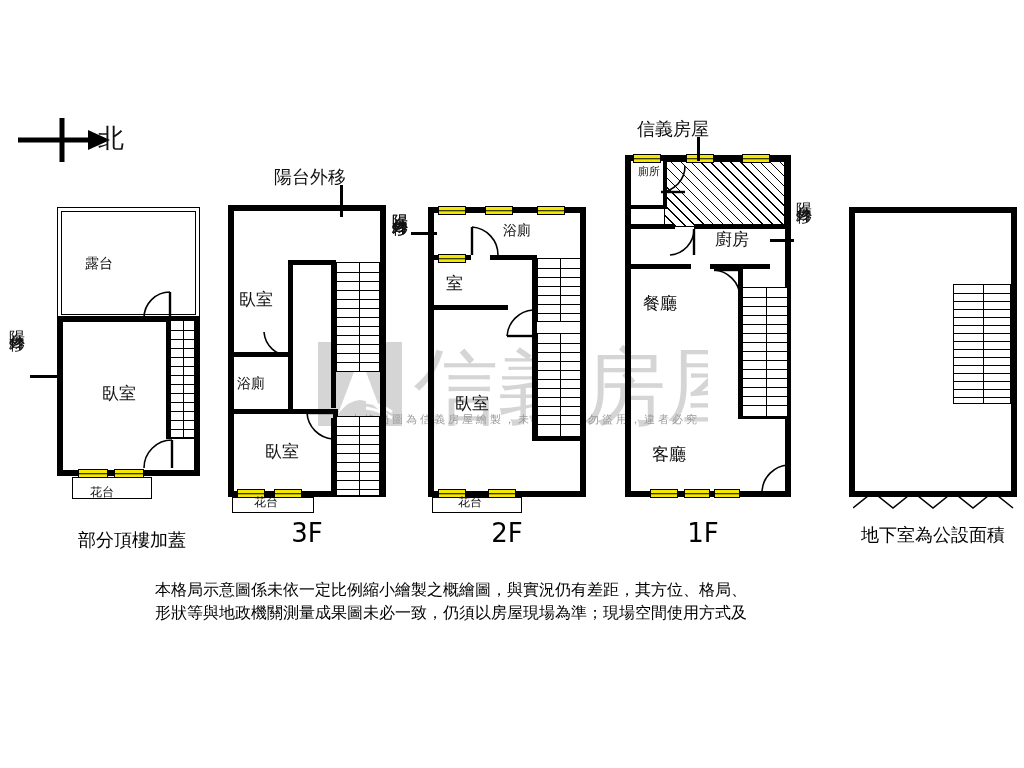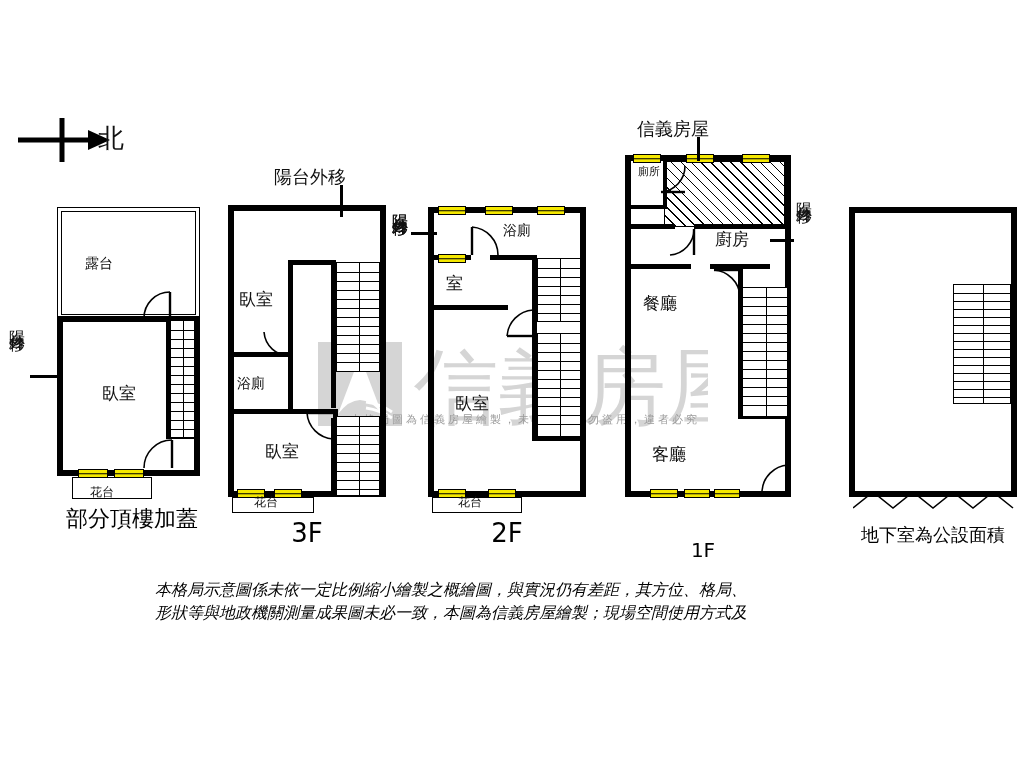--- a/index.html
+++ b/index.html
@@ -42,21 +42,21 @@
   .tick-v{position:absolute;background:#000;width:2.5px;}
 
   
   #north-arrow{position:absolute;}
 
   
   #watermark{position:absolute;opacity:.42;pointer-events:none;}
   #wm-text{position:absolute;color:#9c9c9c;white-space:nowrap;pointer-events:none;}
 
   
-  #disclaimer{position:absolute;color:#000;line-height:1.45;font-style:italic;}
+  #disclaimer{position:absolute;color:#000;line-height:1.45;}
   #disclaimer div{white-space:nowrap;}
 </style>
 </head>
 <body>
 
 <div id="stage">
 
   <div id="north-arrow" class="abs" style="left:18px;top:118px;width:96px;height:46px;">
     <svg width="96" height="46" viewBox="0 0 96 46">
       <line x1="0" y1="22" x2="72" y2="22" stroke="#000" stroke-width="5"></line>
@@ -124,21 +124,21 @@
 
     <div class="win" style="left:78px;top:469px;width:30px;height:9px;"></div>
     <div class="win" style="left:114px;top:469px;width:30px;height:9px;"></div>
 
     <div class="box-thin" style="left:72px;top:477px;width:80px;height:22px;"></div>
     <div class="lbl" style="left:90px;top:484px;font-size:12px;">花台</div>
 
     <div class="vlbl" style="left:6px;top:318px;font-size:16px;">陽台外移</div>
     <div class="tick-h" style="left:30px;top:375px;width:32px;"></div>
 
-    <div class="floorcap" style="left:47px;top:504px;width:170px;font-size:22px;">部分頂樓加蓋</div>
+    <div class="floorcap" style="left:47px;top:528px;width:170px;font-size:18px;">部分頂樓加蓋</div>
   </div>
 
   <div class="abs">
 
     <div class="wall" style="left:228px;top:205px;width:158px;height:6px;"></div>
     <div class="wall" style="left:228px;top:205px;width:6px;height:292px;"></div>
     <div class="wall" style="left:380px;top:205px;width:6px;height:292px;"></div>
     <div class="wall" style="left:228px;top:491px;width:158px;height:6px;"></div>
 
     <div class="wall" style="left:331px;top:260px;width:5px;height:148px;"></div>
@@ -361,21 +361,21 @@
     <div class="win" style="left:650px;top:489px;width:28px;height:9px;"></div>
     <div class="win" style="left:684px;top:489px;width:26px;height:9px;"></div>
     <div class="win" style="left:714px;top:489px;width:26px;height:9px;"></div>
 
     <div class="lbl" style="left:637px;top:117px;font-size:18px;">信義房屋</div>
     <div class="tick-v" style="left:697px;top:137px;height:24px;"></div>
 
     <div class="vlbl" style="left:793px;top:190px;font-size:16px;">陽台外移</div>
     <div class="tick-h" style="left:770px;top:239px;width:24px;"></div>
 
-    <div class="floorcap" style="left:648px;top:518px;width:110px;font-size:20px;margin-top:20px;">1F</div>
+    <div class="floorcap" style="left:648px;top:518px;width:110px;font-size:26px;">1F</div>
   </div>
 
   <div class="abs">
     <div class="wall" style="left:849px;top:207px;width:168px;height:6px;"></div>
     <div class="wall" style="left:849px;top:207px;width:6px;height:290px;"></div>
     <div class="wall" style="left:1011px;top:207px;width:6px;height:290px;"></div>
     <div class="wall" style="left:849px;top:491px;width:168px;height:6px;"></div>
 
     <div class="stair" style="left:953px;top:284px;width:58px;height:120px;">
       <div class="spine" style="left:29px;"></div>
@@ -399,16 +399,16 @@
       <svg width="164" height="20" viewBox="0 0 164 20">
         <polyline points="0,18 20,2 40,18 60,2 80,18 100,2 120,18 140,2 160,18" stroke="#000" stroke-width="1.6" fill="none"></polyline>
       </svg>
     </div>
 
     <div class="floorcap" style="left:838px;top:523px;width:190px;font-size:18px;">地下室為公設面積</div>
   </div>
 
   <div id="disclaimer" style="left:155px;top:578px;font-size:16px;">
     <div>本格局示意圖係未依一定比例縮小繪製之概繪圖，與實況仍有差距，其方位、格局、</div>
-    <div>形狀等與地政機關測量成果圖未必一致，本圖為信義房屋繪製；現場空間使用方式及</div>
+    <div>形狀等與地政機關測量成果圖未必一致，仍須以房屋現場為準；現場空間使用方式及</div>
   </div>
 
 </div>
 
 </body></html>

